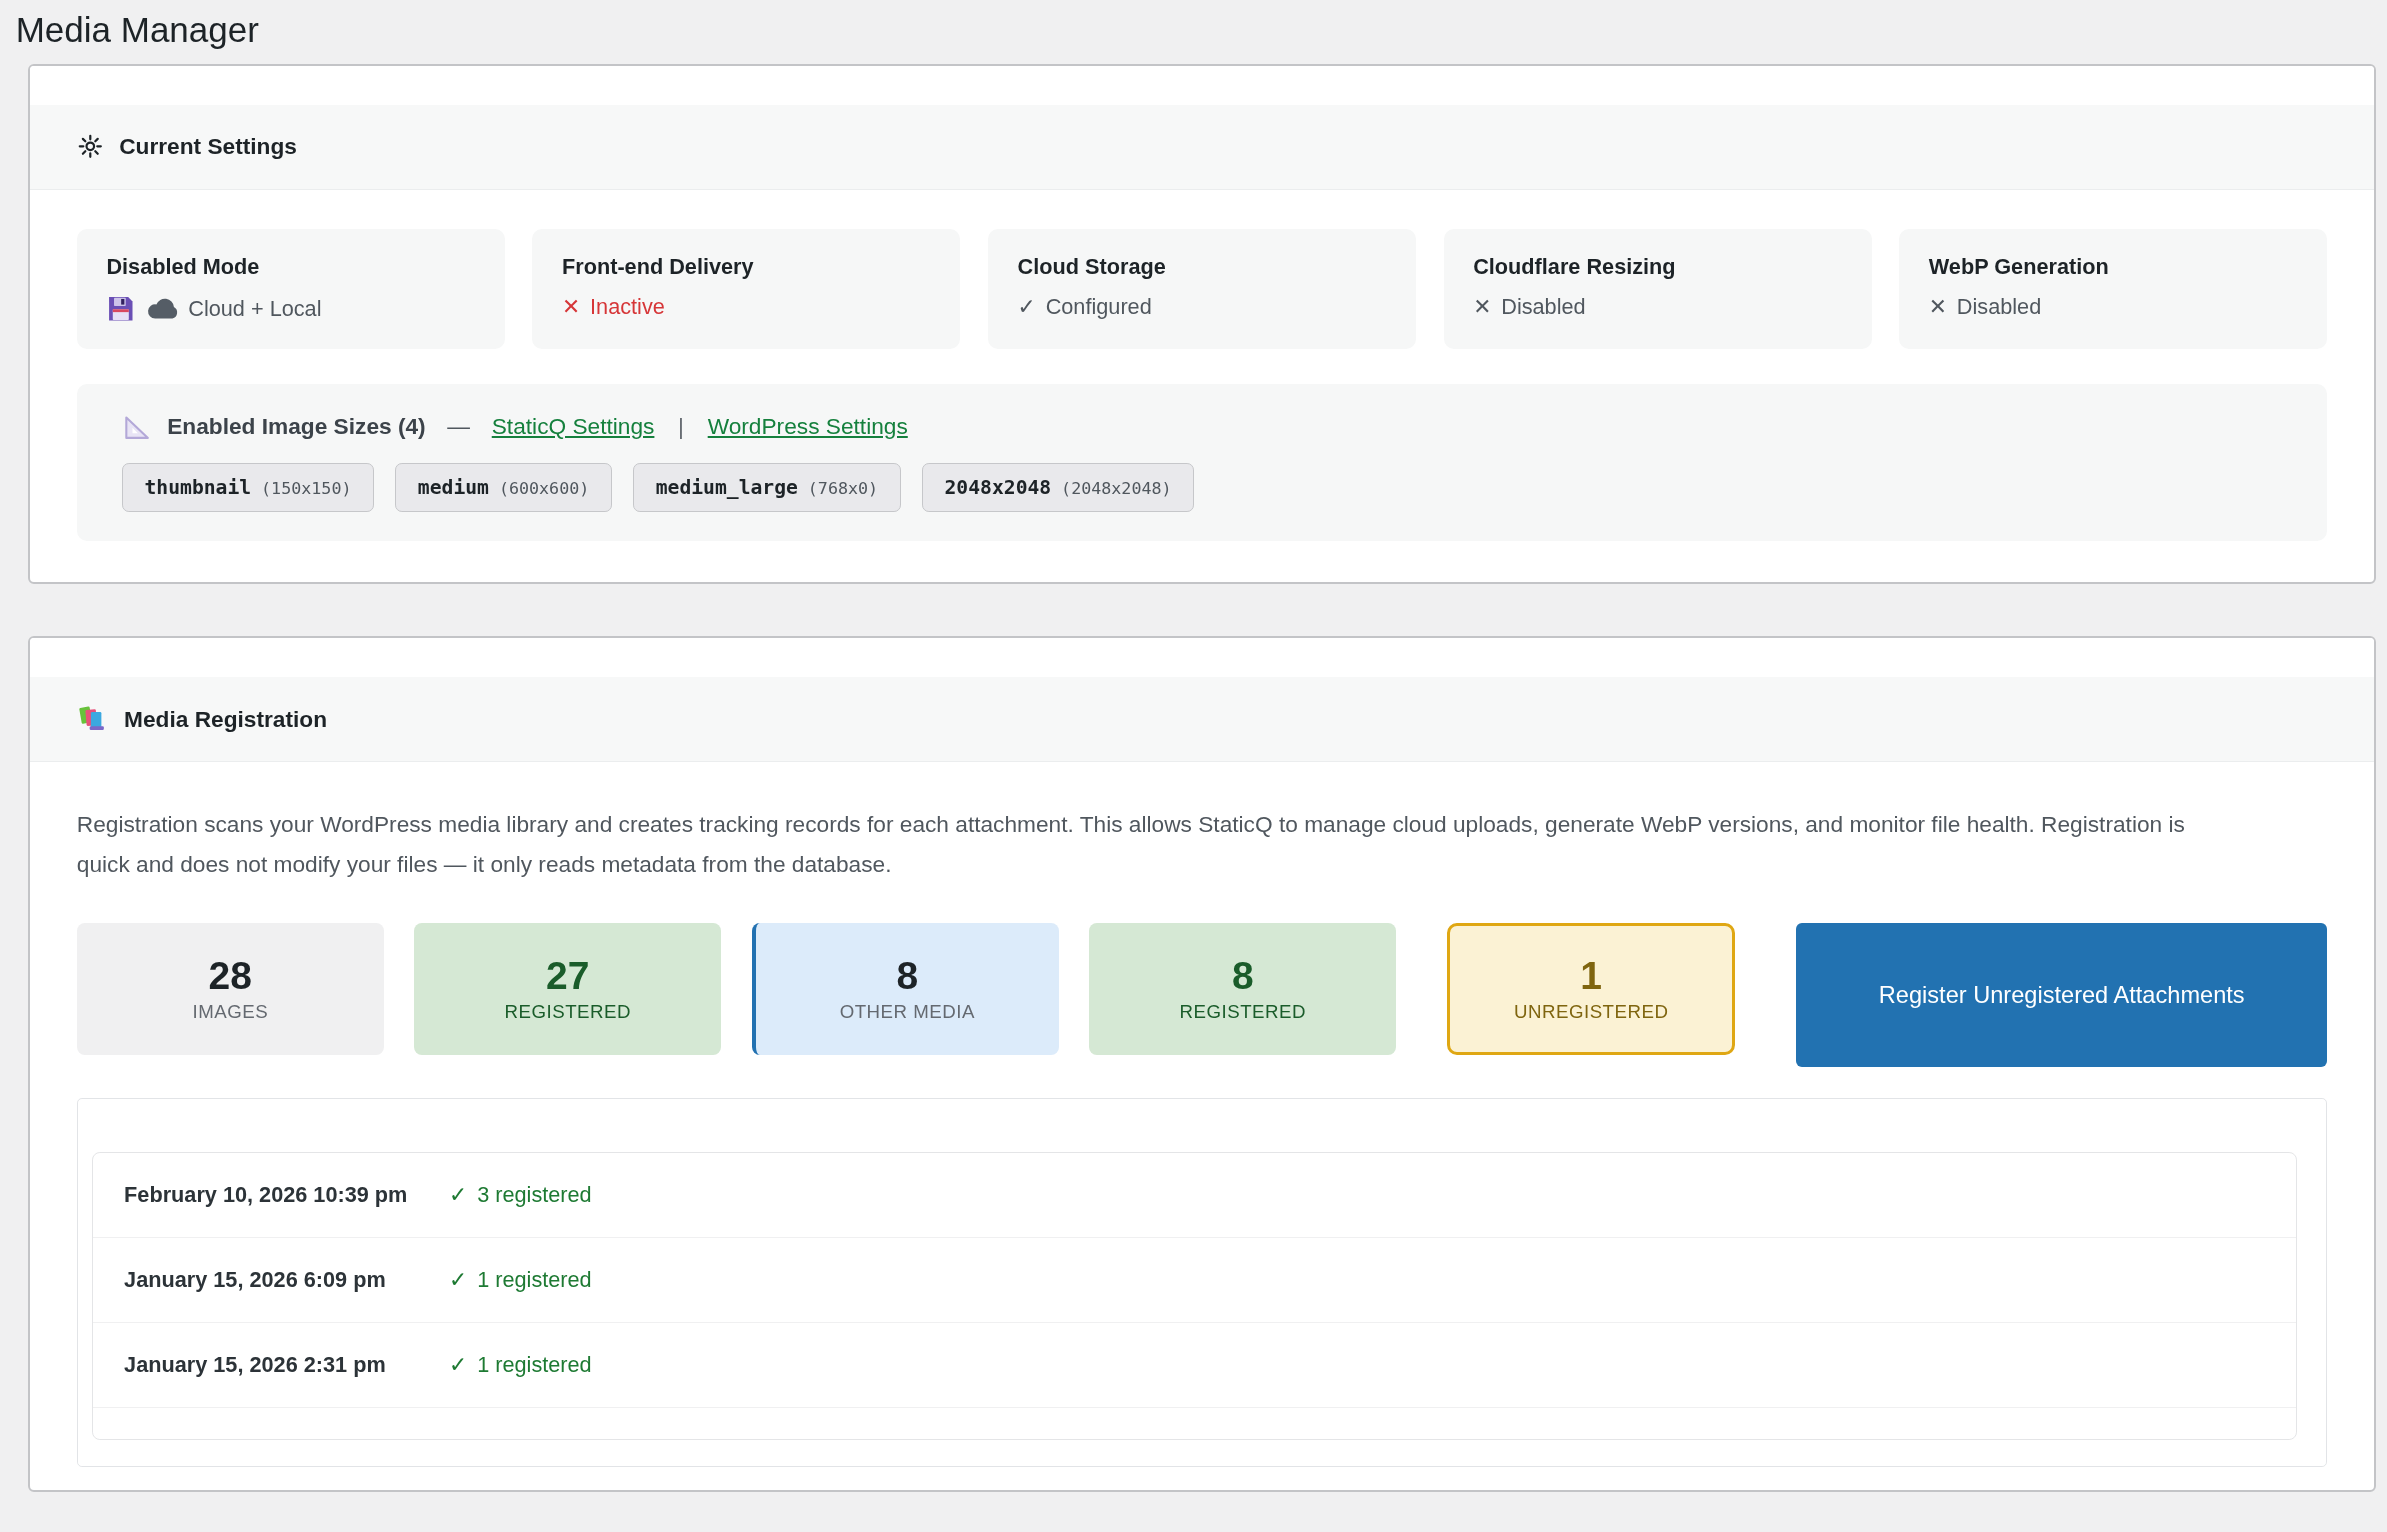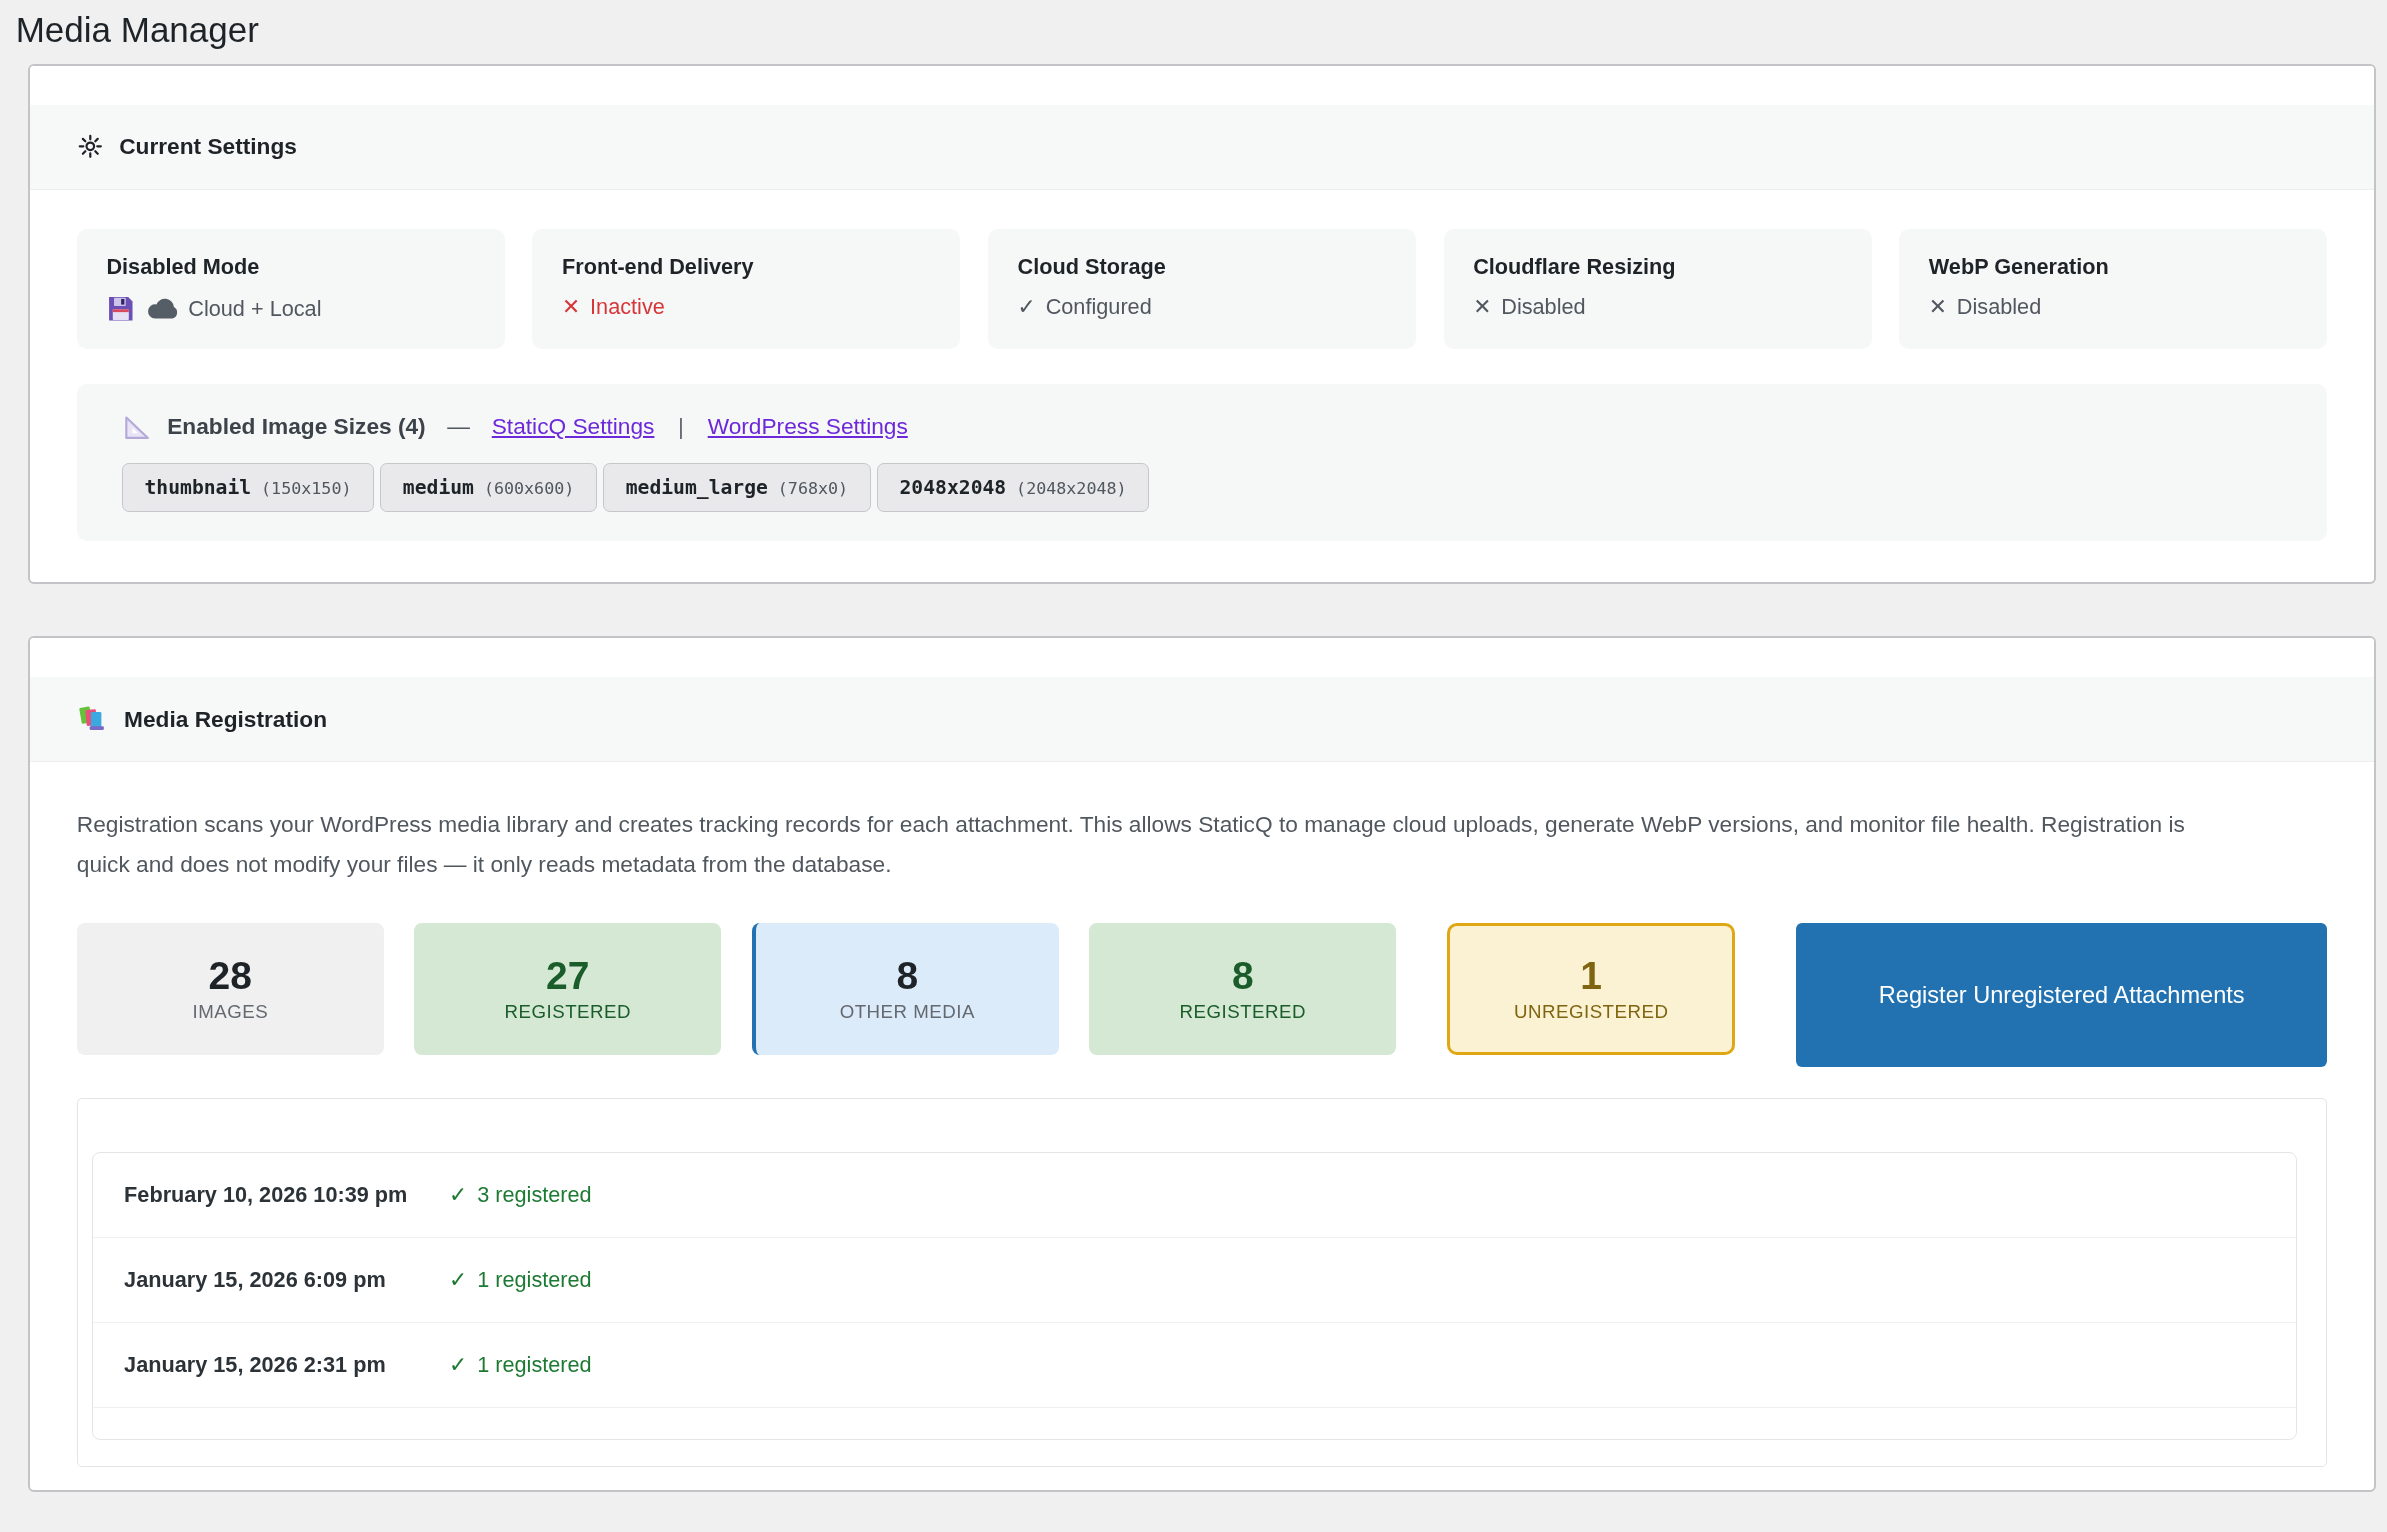--- a/index.html
+++ b/index.html
@@ -51,23 +51,23 @@
   
   .sizes-box {
     margin-top:35px;
     background:#f6f7f7;
     border-radius:9.9px;
     padding:27.6px 45px 29.6px 45px;
   }
   .sizes-title-row { display:flex; align-items:center; gap:15.8px; font-size:22.7px; }
   .sizes-title { font-weight:700; color:#3c434a; }
   .sizes-sep { color:#50575e; padding:0 5.9px; }
-  .sizes-link { color:#6d28d9; text-decoration:underline; cursor:pointer; }
+  .sizes-link { color:#15803d; text-decoration:underline; cursor:pointer; }
   .link-divider { color:#646970; padding:0 7.9px; }
-  .badges-row { display:flex; gap:6px; margin-top:21.7px; }
+  .badges-row { display:flex; gap:21px; margin-top:21.7px; }
   .size-badge {
     background:#e9e9ec;
     border:1px solid #c6c7ca;
     border-radius:6.9px;
     padding:11.8px 21.7px;
     font-family:"DejaVu Sans Mono",monospace;
     font-size:19.7px;
     display:flex; align-items:baseline; gap:9.9px;
   }
   .badge-name { font-weight:700; color:#1d2327; }

